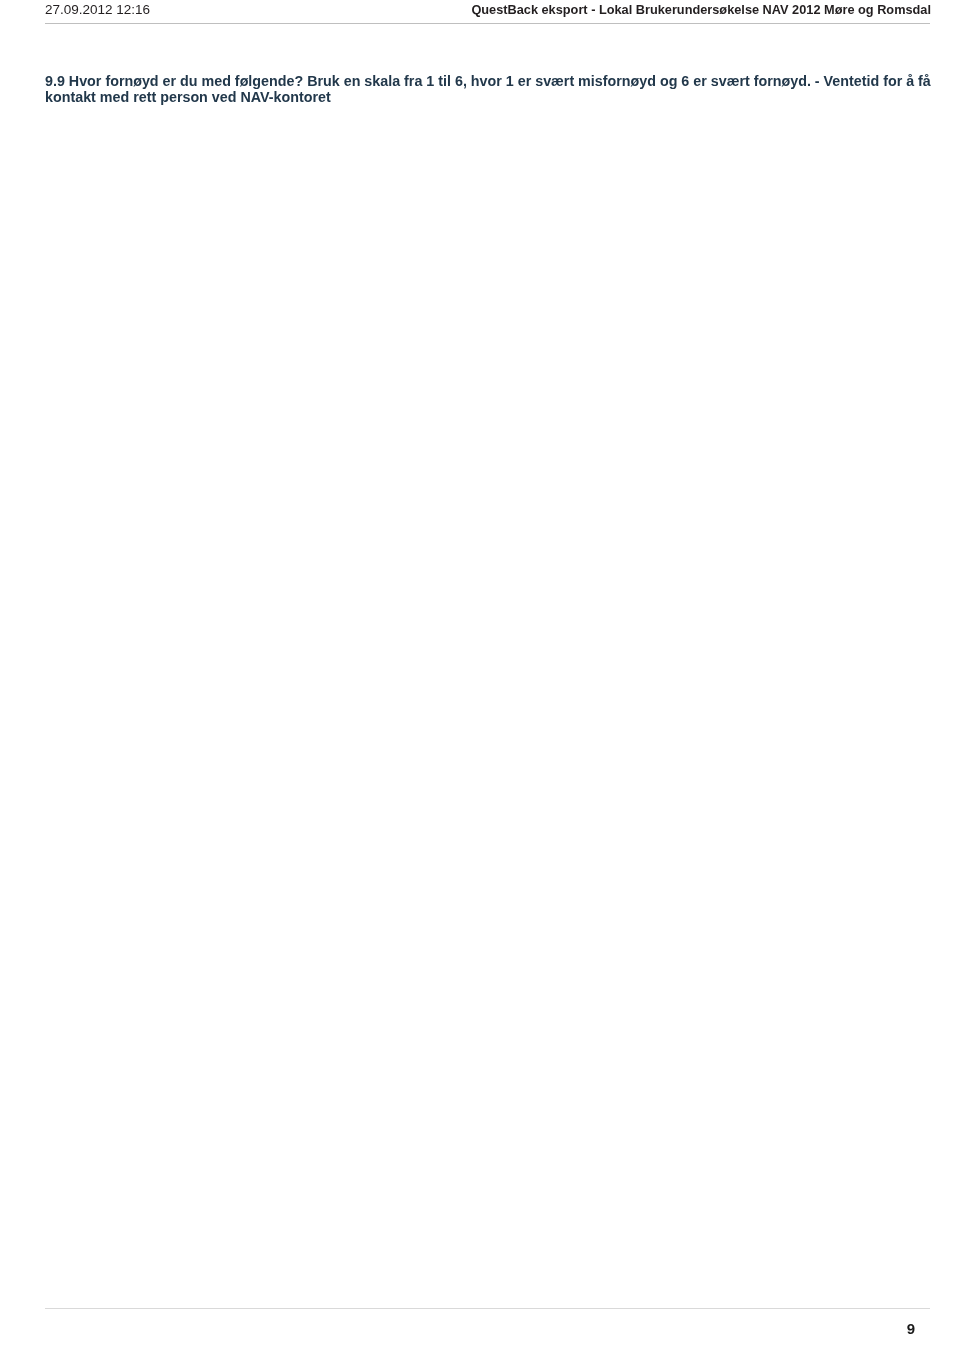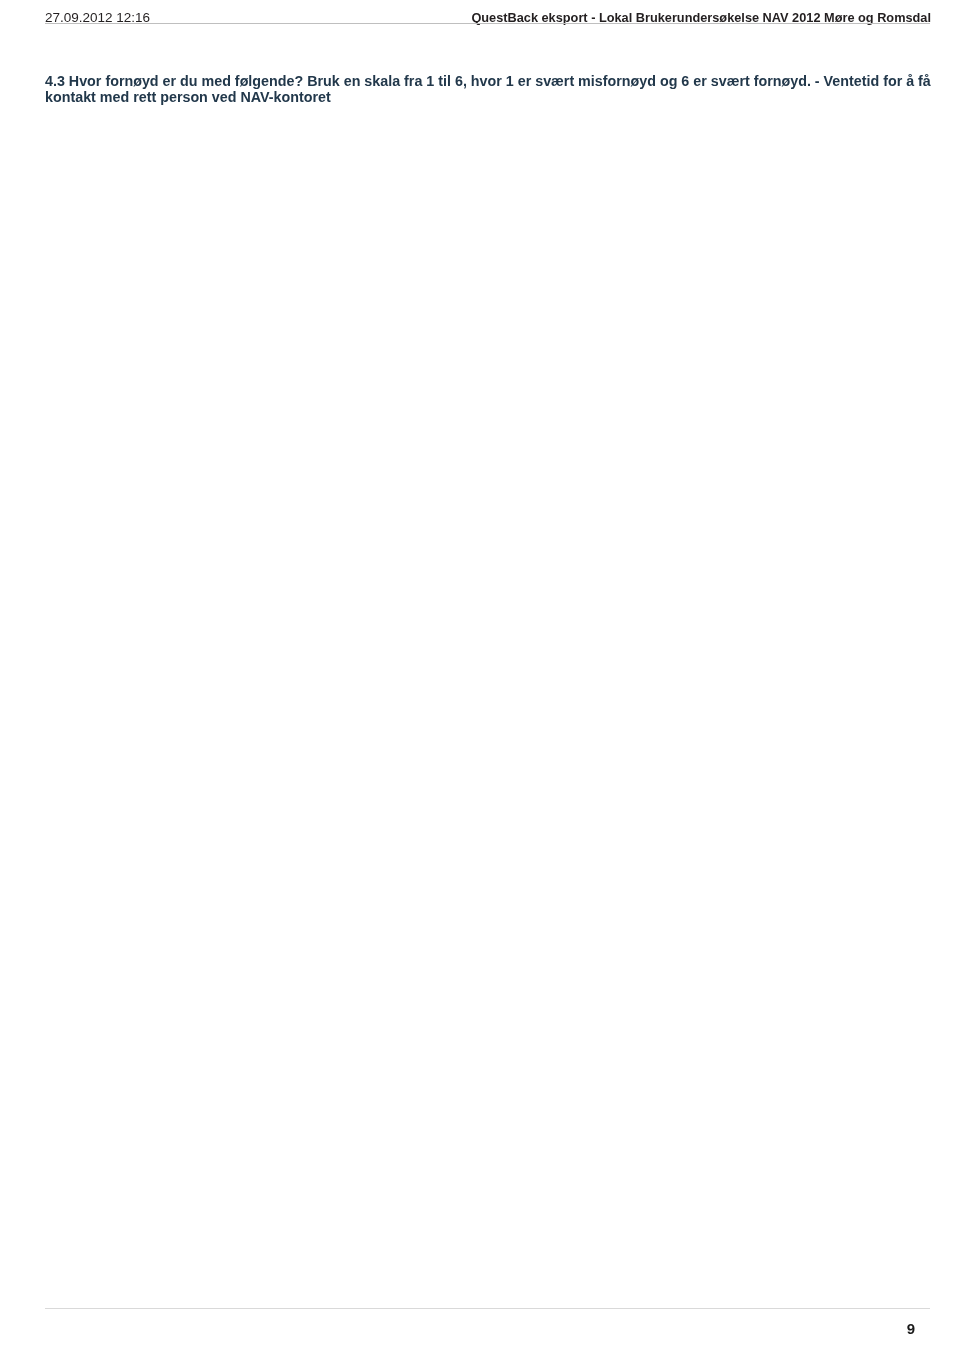--- a/index.html
+++ b/index.html
@@ -1,32 +1,32 @@
 <!DOCTYPE html>
 <html><head>
 <meta charset="utf-8">
 <style>
   html,body{margin:0;padding:0;background:#fff;}
   body{width:960px;height:1351px;position:relative;font-family:"Liberation Sans",sans-serif;color:#000;}
   .page{position:absolute;left:0;top:0;width:960px;height:1351px;}
   
-  .hdr{position:absolute;left:45px;top:12px;width:885px;height:24px;}
+  .hdr{position:absolute;left:45px;top:4px;width:885px;height:24px;}
   .hdr-date{position:absolute;left:0;top:-2px;font-size:13.5px;color:#231f20;letter-spacing:0px;}
   .hdr-title{position:absolute;right:-1px;top:-2px;font-size:12.75px;font-weight:bold;color:#231f20;white-space:nowrap;}
   .hdr-rule{position:absolute;left:45px;top:23px;width:885px;height:1px;background:#bfbfbf;}
   
   .question{position:absolute;left:45px;top:73px;width:895px;font-size:14.3px;font-weight:bold;color:#22384b;line-height:16.3px;}
   .foot-rule{position:absolute;left:45px;top:1308px;width:885px;height:1px;background:#d9d9d9;}
   .pagenum{position:absolute;right:45px;top:1320px;font-size:15px;font-weight:bold;color:#1a1a1a;}
 </style>
 </head>
 <body>
 
 <div class="page">
   <div class="hdr">
     <div class="hdr-date">27.09.2012 12:16</div>
     <div class="hdr-title">QuestBack eksport - Lokal Brukerundersøkelse NAV 2012 Møre og Romsdal</div>
   </div>
   <div class="hdr-rule"></div>
-  <div class="question">4.3 Hvor fornøyd er du med følgende? Bruk en skala fra 1 til 6, hvor 1 er svært misfornøyd og 6 er svært fornøyd. - Ventetid for å få kontakt med rett person ved NAV-kontoret</div>
+  <div class="question">9.9 Hvor fornøyd er du med følgende? Bruk en skala fra 1 til 6, hvor 1 er svært misfornøyd og 6 er svært fornøyd. - Ventetid for å få kontakt med rett person ved NAV-kontoret</div>
   <div class="foot-rule"></div>
   <div class="pagenum">9</div>
 </div>
 
 </body></html>

